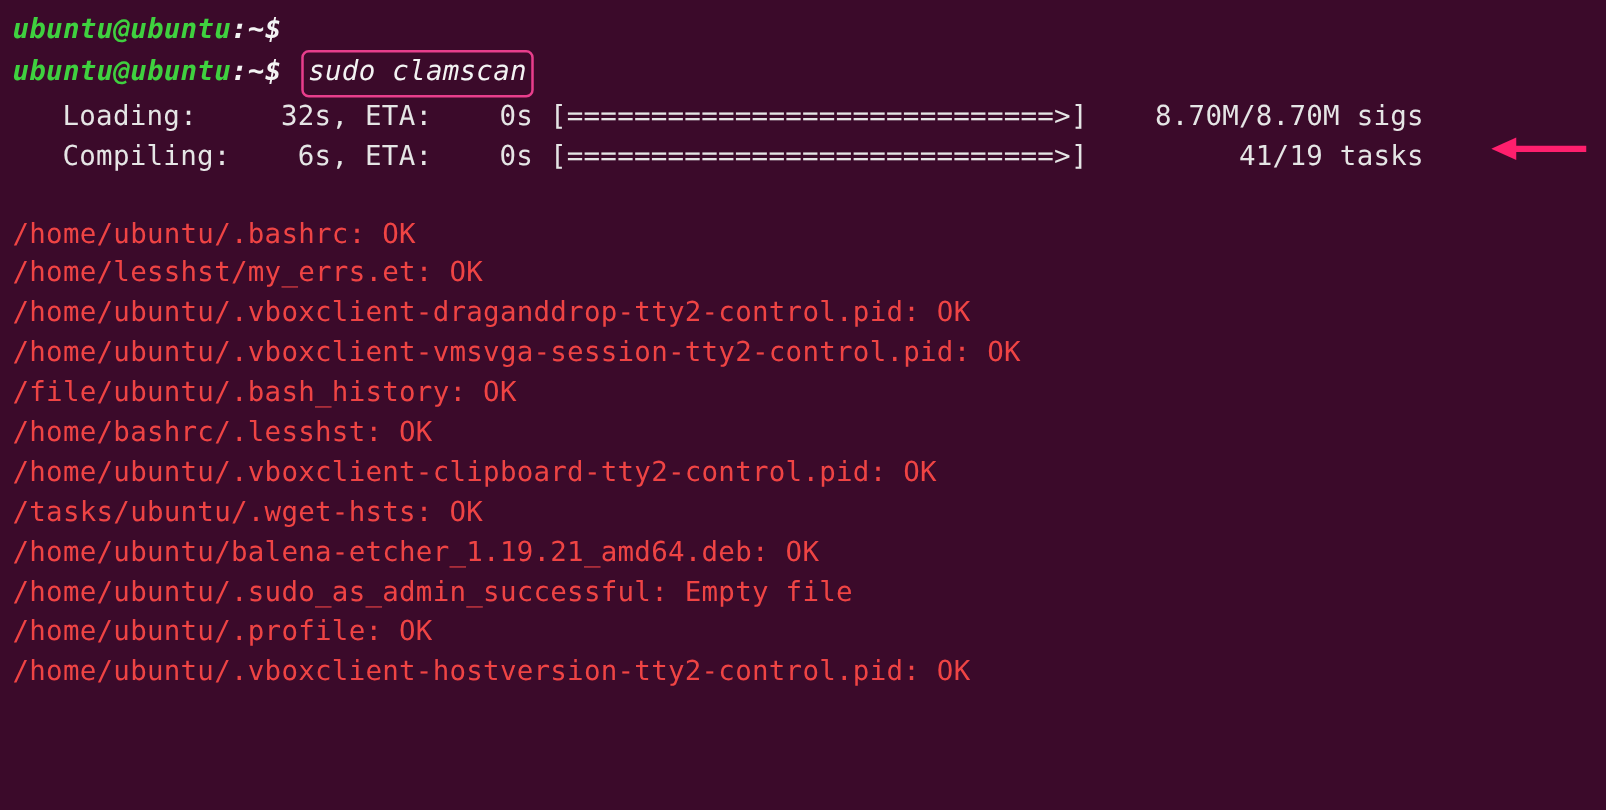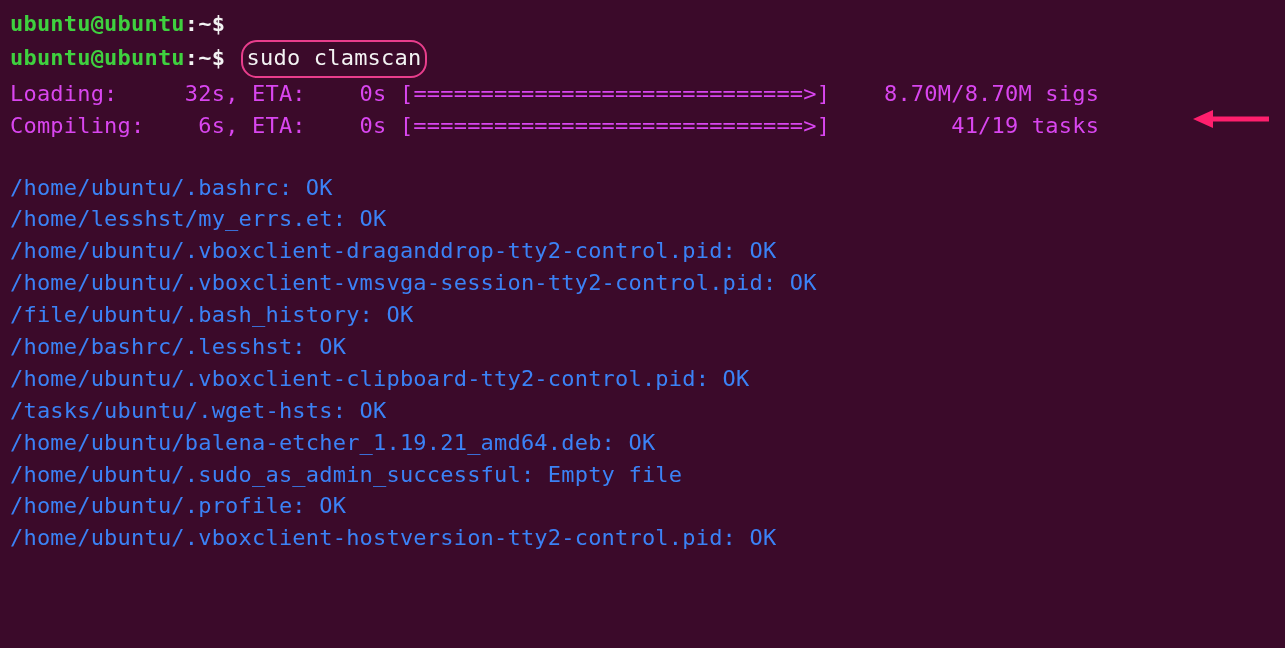--- a/index.html
+++ b/index.html
@@ -12,38 +12,38 @@
     width: 1285px;
     height: 648px;
     overflow: hidden;
     line-height: 1.45;
     letter-spacing: 0.2px;
     position: relative;
   }
   .bold { font-weight: bold; }
   .green { color: #3fd13f; }
   .white { color: #f3f3f3; }
-  .prompt-line { white-space: pre; }
+  .prompt-line { white-space: pre; font-style: italic; }
   .cmd-box {
     border: 2px solid #e83e8c;
-    border-radius: 16px;
+    border-radius: 6px;
     padding: 0px 4px 2px 4px;
     margin-left: 2px;
     display: inline-block;
   }
-  .progress-row { white-space: pre; color: #d946ef; }
+  .progress-row { white-space: pre; color: #e5e5e5; margin-left: 40px; }
   .arrow {
     position: absolute;
     right: 16px;
     top: 108px;
     display: flex;
     align-items: center;
   }
   .arrow svg { display: block; }
-  .scan-line { white-space: pre; color: #3b82f6; }
+  .scan-line { white-space: pre; color: #ef4444; }
   .block-space { height: 30px; }
 </style>
 </head>
 <body>
 
 <div class="prompt-line"><span class="green bold">ubuntu@ubuntu</span><span class="white bold">:</span><span class="white bold">~</span><span class="white bold">$</span></div>
 
 <div class="prompt-line"><span class="green bold">ubuntu@ubuntu</span><span class="white bold">:</span><span class="white bold">~</span><span class="white bold">$</span> <span class="cmd-box"><span class="white">sudo clamscan</span></span></div>
 
 <div class="progress-row"><span>Loading:</span>     <span>32s</span>, <span>ETA:</span>    <span>0s</span> <span>[=============================&gt;]</span>    <span>8.70M/8.70M sigs</span></div>

